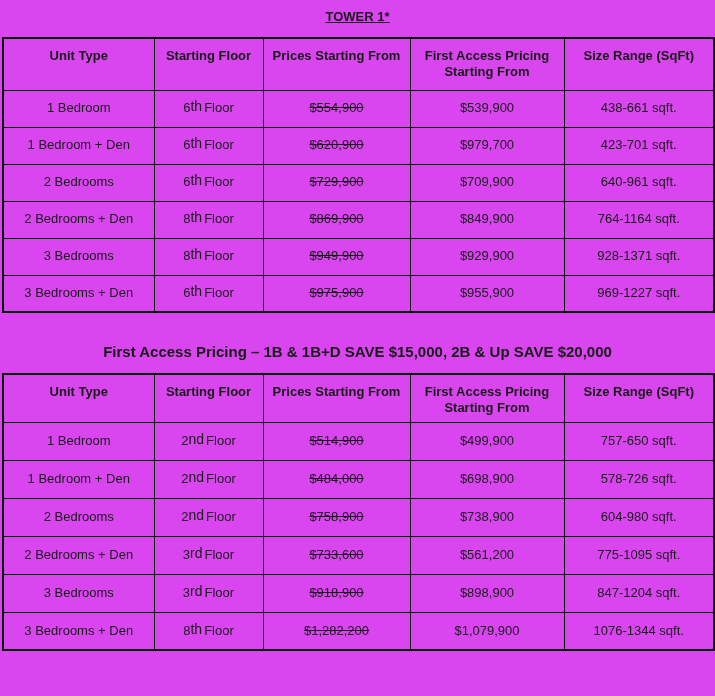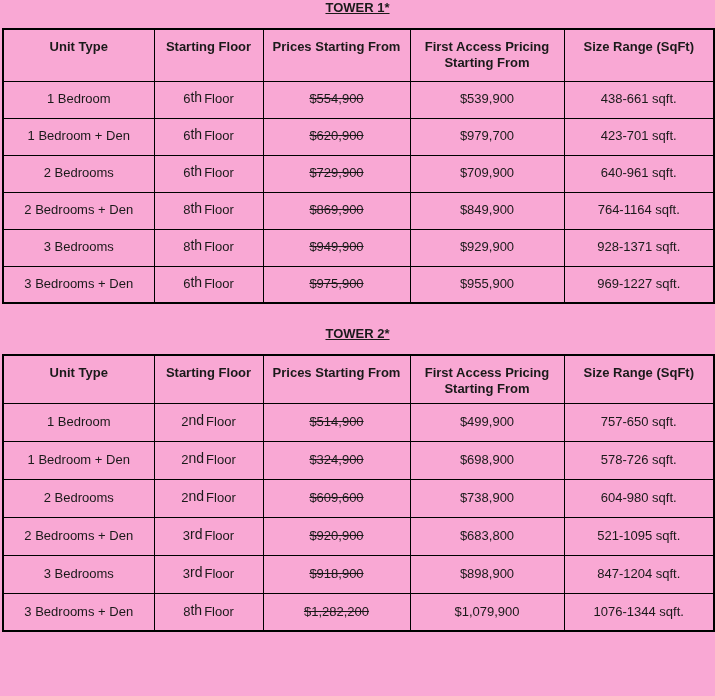--- a/index.html
+++ b/index.html
@@ -4,24 +4,25 @@
 <style>
   html, body {
     margin: 0;
     padding: 0;
     background: #ffffff;
     width: 715px;
   }
   .sheet {
     width: 715px;
     height: 696px;
+    padding-top: 9px;
     box-sizing: border-box;
     font-family: "Liberation Sans", sans-serif;
     color: #1a1a1a;
-    background: #f9a8d4;
+    background: #d946ef;
   }
   .tower-title {
     text-align: center;
     font-size: 13px;
     font-weight: bold;
     line-height: 16px;
   }
   .tower-title .u {
     text-decoration: underline;
   }
@@ -143,24 +144,22 @@
   <tr>
     <td>3 Bedrooms + Den</td>
     <td><span>6</span><sup class="ord">th</sup><span>Floor</span></td>
     <td><span class="strike">$975,900</span></td>
     <td>$955,900</td>
     <td>969-1227 sqft.</td>
   </tr>
 </tbody>
   </table>
 
-
-  <div class="tower-title title-2">
-    <span class="u">TOWER 2*</span>
-  </div>
+  <div class="promo">First Access Pricing – 1B &amp; 1B+D SAVE $15,000, 2B &amp; Up SAVE $20,000</div>
+
 
   <table class="pricing tbl2">
     <colgroup>
       <col style="width:151px">
         <col style="width:109px">
         <col style="width:147px">
         <col style="width:154px">
         <col style="width:150px">
     </colgroup>
     <thead>
@@ -177,39 +176,39 @@
     <td>1 Bedroom</td>
     <td><span>2</span><sup class="ord">nd</sup><span>Floor</span></td>
     <td><span class="strike">$514,900</span></td>
     <td>$499,900</td>
     <td>757-650 sqft.</td>
   </tr>
 
   <tr>
     <td>1 Bedroom + Den</td>
     <td><span>2</span><sup class="ord">nd</sup><span>Floor</span></td>
-    <td><span class="strike">$324,900</span></td>
+    <td><span class="strike">$484,000</span></td>
     <td>$698,900</td>
     <td>578-726 sqft.</td>
   </tr>
 
   <tr>
     <td>2 Bedrooms</td>
     <td><span>2</span><sup class="ord">nd</sup><span>Floor</span></td>
-    <td><span class="strike">$609,600</span></td>
+    <td><span class="strike">$758,900</span></td>
     <td>$738,900</td>
     <td>604-980 sqft.</td>
   </tr>
 
   <tr>
     <td>2 Bedrooms + Den</td>
     <td><span>3</span><sup class="ord">rd</sup><span>Floor</span></td>
-    <td><span class="strike">$920,900</span></td>
-    <td>$683,800</td>
-    <td>521-1095 sqft.</td>
+    <td><span class="strike">$733,600</span></td>
+    <td>$561,200</td>
+    <td>775-1095 sqft.</td>
   </tr>
 
   <tr>
     <td>3 Bedrooms</td>
     <td><span>3</span><sup class="ord">rd</sup><span>Floor</span></td>
     <td><span class="strike">$918,900</span></td>
     <td>$898,900</td>
     <td>847-1204 sqft.</td>
   </tr>
 

